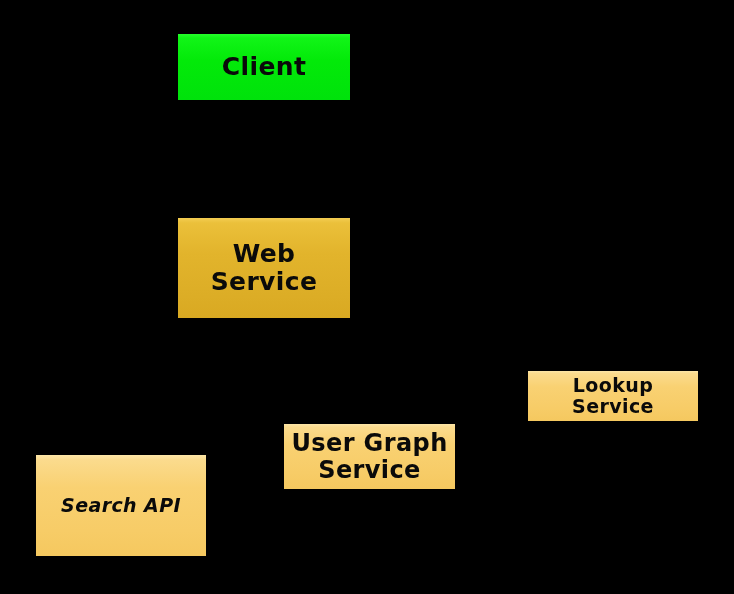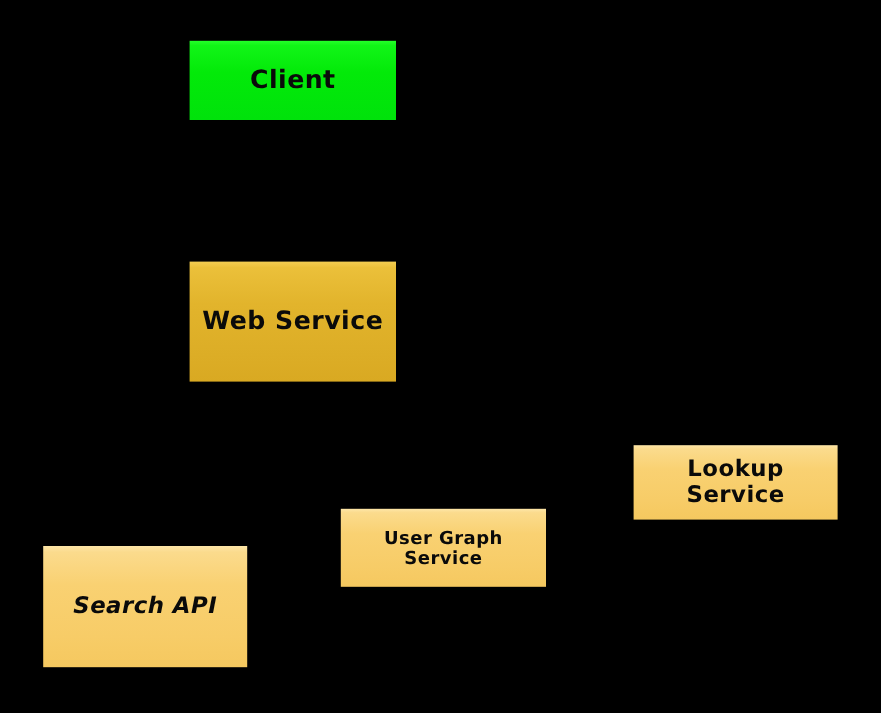--- a/index.html
+++ b/index.html
@@ -70,38 +70,38 @@
       #f5c85f 100%);
   }
 
   .node-label {
     display: block;
     white-space: pre-line;
     pointer-events: none;
   }
 
   
-  .size-lg  { font-size: 21px; }
+  .size-lg  { font-size: 25px; margin-left: 20px; }
   .size-md  { font-size: 19px; }
-  .size-sm  { font-size: 15px; }
+  .size-sm  { font-size: 24px; }
 </style>
 </head>
 <body>
 
 <div id="canvas">
 
   <div class="node green shadowed size-lg" style="left:158px; top:34px; width:172px; height:66px;">
     <span class="node-label">Client</span>
   </div>
 
   <div class="node gold-dark shadowed size-lg" style="left:158px; top:218px; width:172px; height:100px;">
     <span class="node-label">Web Service</span>
   </div>
 
-  <div class="node gold-light shadowed size-md" style="left:528px; top:371px; width:170px; height:62px;">
+  <div class="node gold-light shadowed size-md" style="left:528px; top:371px; width:170px; height:50px;">
     <span class="node-label">Lookup
 Service</span>
   </div>
 
   <div class="node gold-light shadowed size-sm" style="left:284px; top:424px; width:171px; height:65px;">
     <span class="node-label">User Graph
 Service</span>
   </div>
 
   <div class="node gold-light shadowed size-md" style="left:36px; top:455px; width:170px; height:101px;font-style:italic;">

